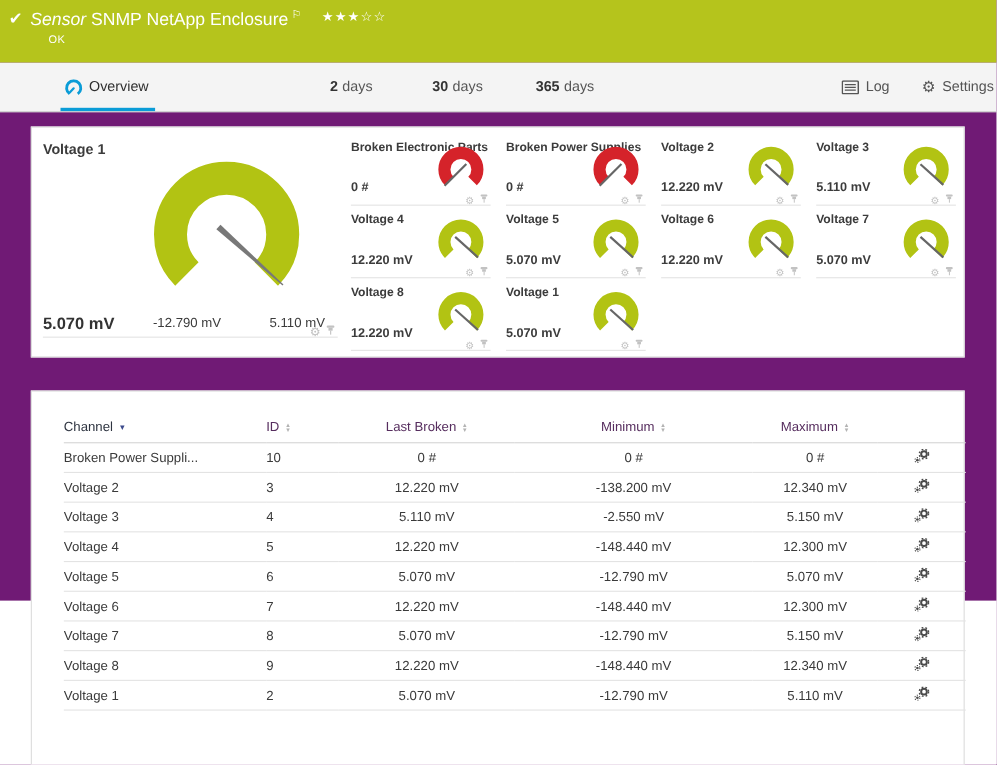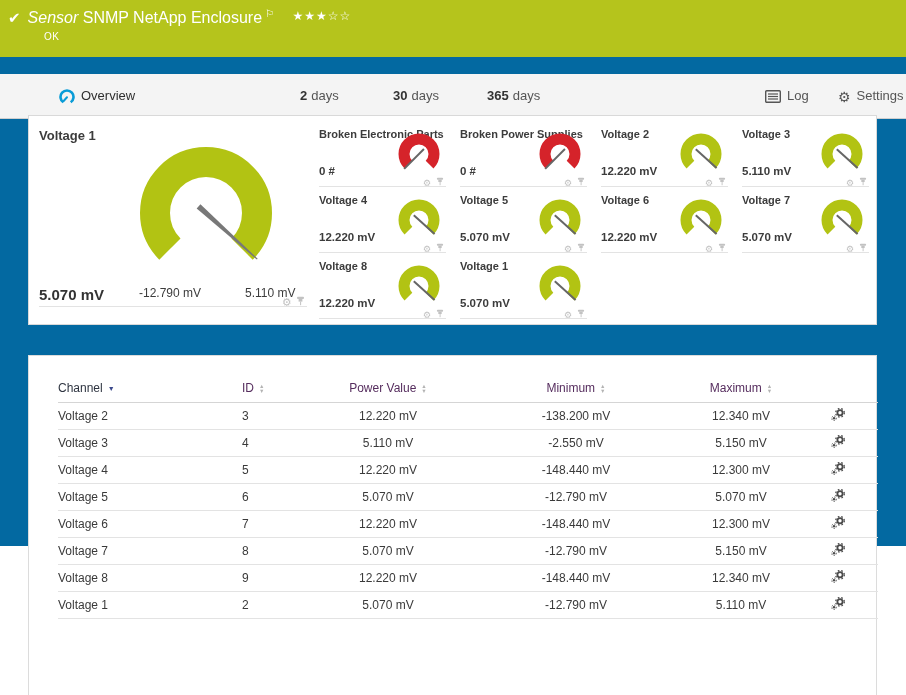--- a/index.html
+++ b/index.html
@@ -1,31 +1,31 @@
 <!DOCTYPE html>
 <html><head>
 <meta charset="utf-8">
 <style>
   * { margin:0; padding:0; box-sizing:border-box; }
   html,body { width:906px; height:695px; overflow:hidden; background:#fff;
     font-family:"Liberation Sans","DejaVu Sans",sans-serif; }
-  #screen { position:relative; width:906px; height:546px; background:#0369a1; }
+  #screen { position:relative; width:906px; height:546px; background:#701a75; }
 
   
   #hdr { position:absolute; left:0; top:0; width:906px; height:57px; background:#b5c41c; color:#fff; }
   #hdr .titleline { position:absolute; left:8px; top:8px; white-space:nowrap; font-size:16px; }
   #hdr .check { font-weight:bold; font-size:15px; margin-right:7px; }
   #hdr .stype { font-style:italic; }
   #hdr .flag { font-size:10px; vertical-align:super; margin-left:3px; }
   #hdr .stars { font-size:12px; letter-spacing:1px; margin-left:14px; vertical-align:3px; }
   #hdr .ok { position:absolute; left:44px; top:31px; font-size:10px; font-weight:normal; letter-spacing:.5px; }
 
   
   #tabs { position:absolute; left:0; top:57px; width:906px; height:45px; background:#f4f4f4;
-          border-bottom:1px solid #cfcfcf; font-size:13px; color:#555;margin-top:17px; }
+          border-bottom:1px solid #cfcfcf; font-size:13px; color:#555; }
   .tab { position:absolute; top:0; height:44px; line-height:44px; white-space:nowrap; cursor:pointer; }
   .tab svg, .tab .gchar { vertical-align:middle; margin-right:6px; }
   .tab .num { font-weight:bold; color:#333; margin-right:4px; }
   .tab.active { color:#2f2f2f; }
   .tab.active::after { content:""; position:absolute; left:-4px; right:-6px; bottom:0; height:3px; background:#0a9cd7; }
   .gchar { font-size:14px; color:#555; font-family:"DejaVu Sans",sans-serif; }
 
   
   #gcard { position:absolute; left:28px; top:115px; width:849px; height:210px; background:#fff; border:1px solid #d9d9d9; }
   #bigcell { position:absolute; left:0; top:0; width:282px; height:191px; }
@@ -312,34 +312,51 @@
         </colgroup>
       <thead>
         <tr>
           <th class="sorted">
             <span>Channel</span><span class="sort-desc">▼</span>
           </th>
           <th>
             <span>ID</span><span class="sort-both">▲<br>▼</span>
           </th>
           <th class="center">
-            <span>Power Value</span><span class="sort-both">▲<br>▼</span>
+            <span>Last Broken</span><span class="sort-both">▲<br>▼</span>
           </th>
           <th class="center">
             <span>Minimum</span><span class="sort-both">▲<br>▼</span>
           </th>
           <th class="center">
             <span>Maximum</span><span class="sort-both">▲<br>▼</span>
           </th>
           <th></th>
         </tr>
       </thead>
       <tbody>
 
 
+          <tr>
+            <td>Broken Power Suppli...</td>
+            <td>10</td>
+            <td class="center">0 #</td>
+            <td class="center">0 #</td>
+            <td class="center">0 #</td>
+            <td class="act">
+              <span class="rowgear">
+                <svg width="14" height="13" viewBox="0 0 14 13">
+                  <circle cx="9" cy="4.8" r="2.6" fill="none" stroke="#4a4a4a" stroke-width="1.8"></circle>
+                  <circle cx="9" cy="4.8" r="4.3" fill="none" stroke="#4a4a4a" stroke-width="1.3" stroke-dasharray="1.6 1.9"></circle>
+                  <circle cx="3" cy="10.3" r="1.2" fill="#4a4a4a"></circle>
+                  <circle cx="3" cy="10.3" r="2.3" fill="none" stroke="#4a4a4a" stroke-width="1" stroke-dasharray="1.1 1.4"></circle>
+                </svg>
+              </span>
+            </td>
+          </tr>
 
           <tr>
             <td>Voltage 2</td>
             <td>3</td>
             <td class="center">12.220 mV</td>
             <td class="center">-138.200 mV</td>
             <td class="center">12.340 mV</td>
             <td class="act">
               <span class="rowgear">
                 <svg width="14" height="13" viewBox="0 0 14 13">

